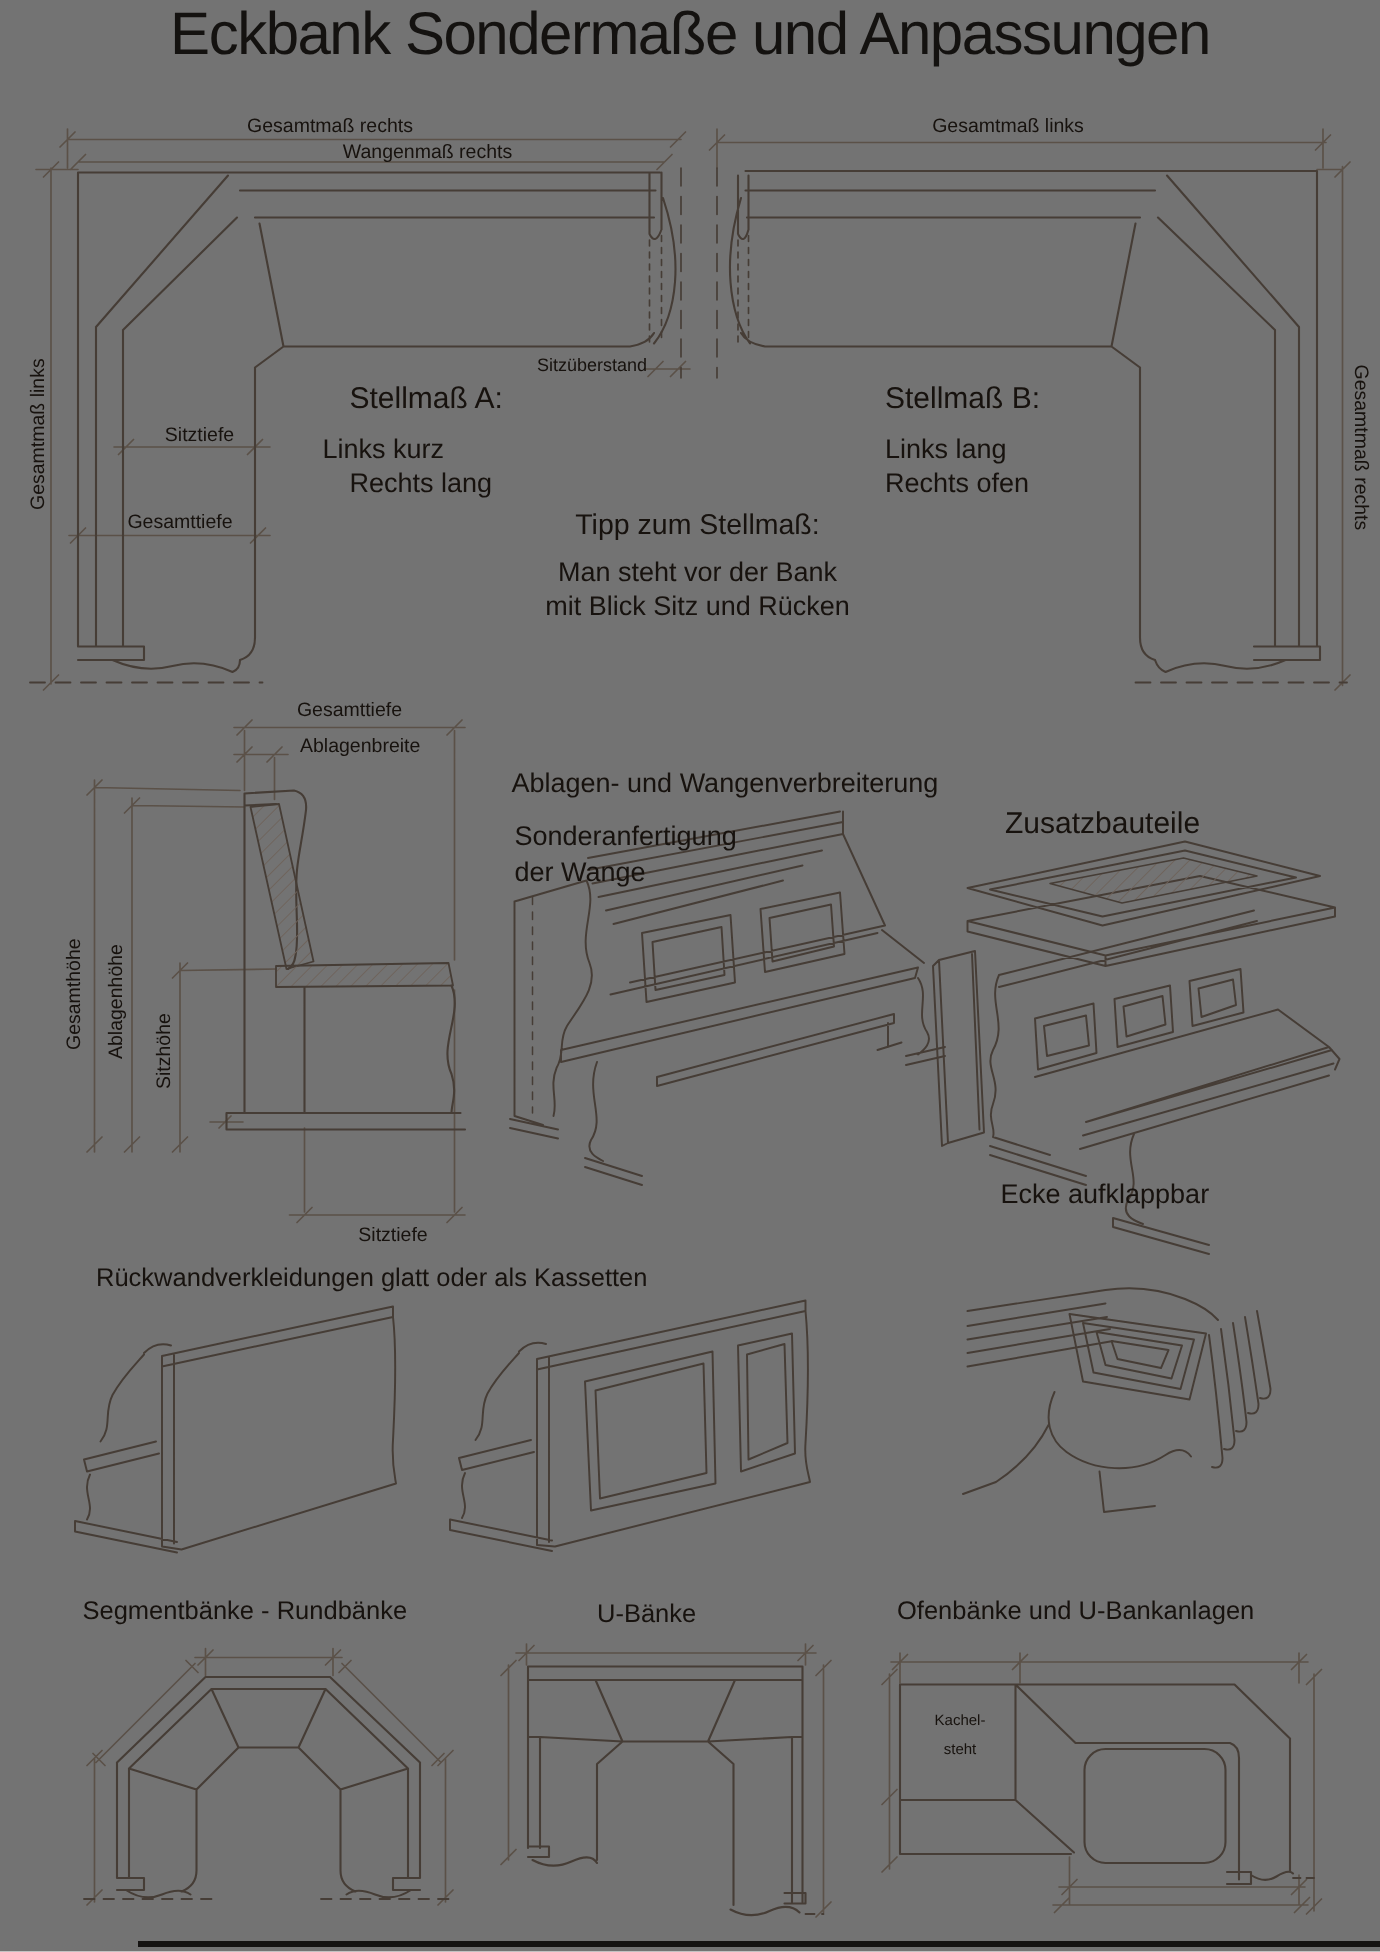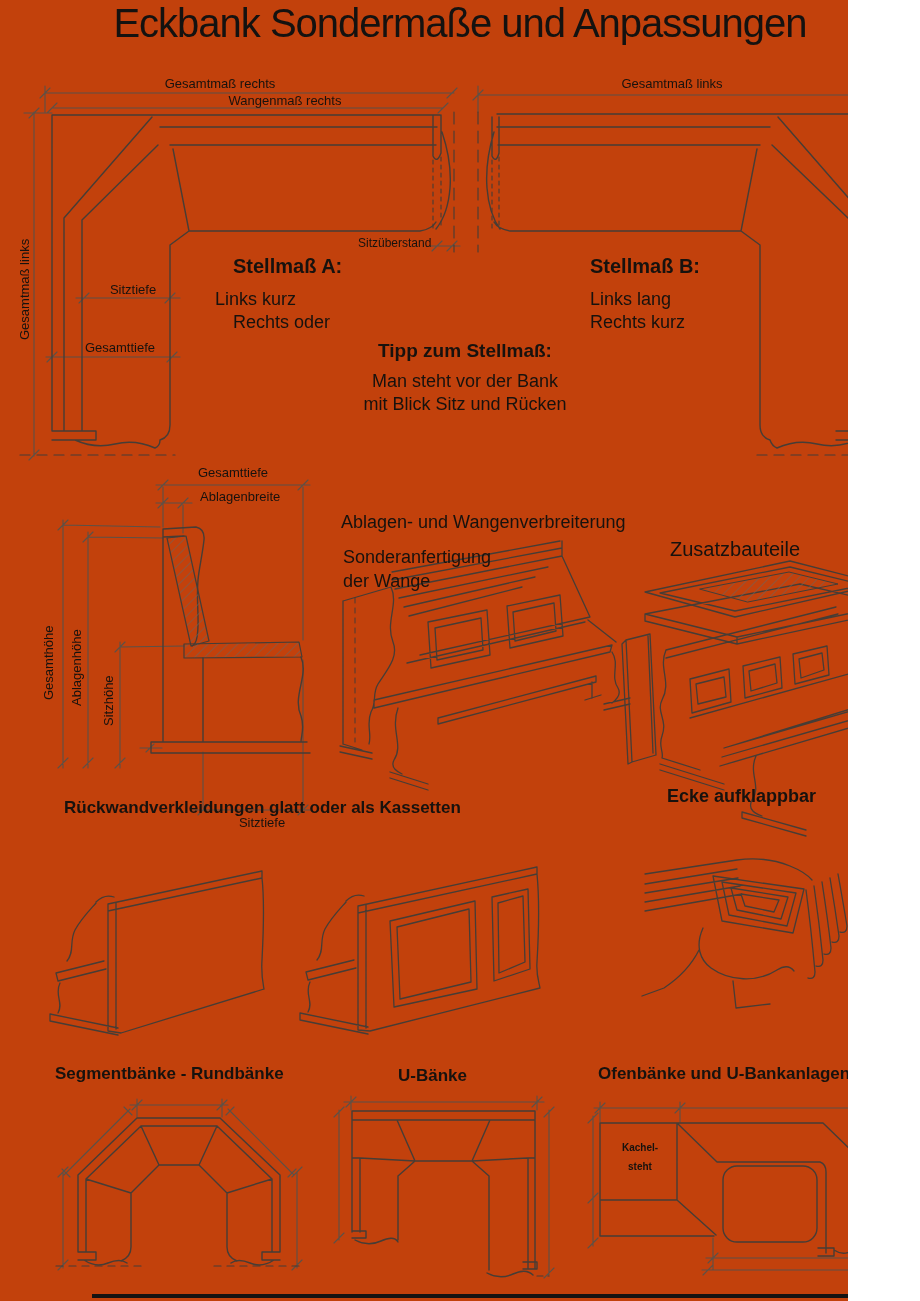--- a/index.html
+++ b/index.html
@@ -1,21 +1,21 @@
 <!DOCTYPE html>
 <html><head>
 <meta charset="utf-8">
 <style>
   html,body{margin:0;padding:0;background:#ffffff;}
-  #page{position:relative;width:848px;height:1301px;background:#c2410c;overflow:hidden;
+  #page{position:relative;width:920px;height:1301px;background:#737373;overflow:hidden;
         font-family:"Liberation Sans",sans-serif;}
   .lbl{position:absolute;font:13px "Liberation Sans",sans-serif;color:#17120e;white-space:nowrap;line-height:1.15;}
   .c{text-align:center}
   .r{text-align:left}
-  .b{font-weight:bold}
+  .b{font-weight:normal}
   .s12{font-size:12px}.s15{font-size:10px}.s17{font-size:17px}.s18{font-size:18px}
   .s19{font-size:19px}.s20{font-size:20px}
   .title{font-size:40px;letter-spacing:-1px;color:#141210;}
   .rotl{transform:rotate(-90deg);transform-origin:0 0;}
   .rotr{transform:rotate(90deg);transform-origin:0 0;}
   svg{position:absolute;left:0;top:0;}
   .scanline{position:absolute;background:#151312;}
 </style>
 </head>
 <body>
@@ -221,44 +221,44 @@
   <div class="lbl title c" style="left:0;top:13;width:920px">Eckbank Sondermaße und Anpassungen</div>
 
   <div class="lbl c" style="left:150px;top:77px;width:140px">Gesamtmaß rechts</div>
   <div class="lbl c" style="left:215px;top:94px;width:140px">Wangenmaß rechts</div>
   <div class="lbl rotl" style="left:18px;top:340px">Gesamtmaß links</div>
   <div class="lbl c" style="left:93px;top:283px;width:80px">Sitztiefe</div>
   <div class="lbl c" style="left:70px;top:341px;width:100px">Gesamttiefe</div>
   <div class="lbl r s12" style="left:358px;top:237px;width:70px">Sitzüberstand</div>
   <div class="lbl s20 b" style="left:233px;top:255px">Stellmaß A:</div>
   <div class="lbl s18" style="left:215px;top:289px">Links kurz</div>
-  <div class="lbl s18" style="left:233px;top:312px">Rechts oder</div>
+  <div class="lbl s18" style="left:233px;top:312px">Rechts lang</div>
 
   <div class="lbl c" style="left:602px;top:77px;width:140px">Gesamtmaß links</div>
   <div class="lbl rotr" style="left:914px;top:243px">Gesamtmaß rechts</div>
   <div class="lbl s20 b" style="left:590px;top:255px">Stellmaß B:</div>
   <div class="lbl s18" style="left:590px;top:289px">Links lang</div>
-  <div class="lbl s18" style="left:590px;top:312px">Rechts kurz</div>
+  <div class="lbl s18" style="left:590px;top:312px">Rechts ofen</div>
 
   <div class="lbl s19 b c" style="left:320px;top:340px;width:290px">Tipp zum Stellmaß:</div>
   <div class="lbl s18 c" style="left:320px;top:371px;width:290px">Man steht vor der Bank</div>
   <div class="lbl s18 c" style="left:320px;top:394px;width:290px">mit Blick Sitz und Rücken</div>
 
   <div class="lbl c" style="left:163px;top:466px;width:140px">Gesamttiefe</div>
   <div class="lbl" style="left:200px;top:490px">Ablagenbreite</div>
   <div class="lbl rotl" style="left:42px;top:700px">Gesamthöhe</div>
   <div class="lbl rotl" style="left:70px;top:706px">Ablagenhöhe</div>
   <div class="lbl rotl" style="left:102px;top:726px">Sitzhöhe</div>
   <div class="lbl c" style="left:212px;top:816px;width:100px">Sitztiefe</div>
 
   <div class="lbl s18" style="left:341px;top:512px">Ablagen- und Wangenverbreiterung</div>
   <div class="lbl s18" style="left:343px;top:547px">Sonderanfertigung</div>
   <div class="lbl s18" style="left:343px;top:571px">der Wange</div>
   <div class="lbl s20" style="left:670px;top:538px">Zusatzbauteile</div>
-  <div class="lbl s17 b" style="left:64px;top:798px">Rückwandverkleidungen glatt oder als Kassetten</div>
+  <div class="lbl s17 b" style="left:64px;top:842px">Rückwandverkleidungen glatt oder als Kassetten</div>
   <div class="lbl s18 b" style="left:667px;top:786px">Ecke aufklappbar</div>
   <div class="lbl s17 b" style="left:55px;top:1064px">Segmentbänke - Rundbänke</div>
   <div class="lbl s17 b" style="left:398px;top:1066px">U-Bänke</div>
   <div class="lbl s17 b" style="left:598px;top:1064px">Ofenbänke und U-Bankanlagen</div>
 
   <div class="lbl s15 b c" style="left:601px;top:1142px;width:78px">Kachel-</div>
   <div class="lbl s15 b c" style="left:601px;top:1161px;width:78px">steht</div>
 
   <div class="scanline" style="left:92px;top:1294px;width:828px;height:4px"></div>
 </div>

